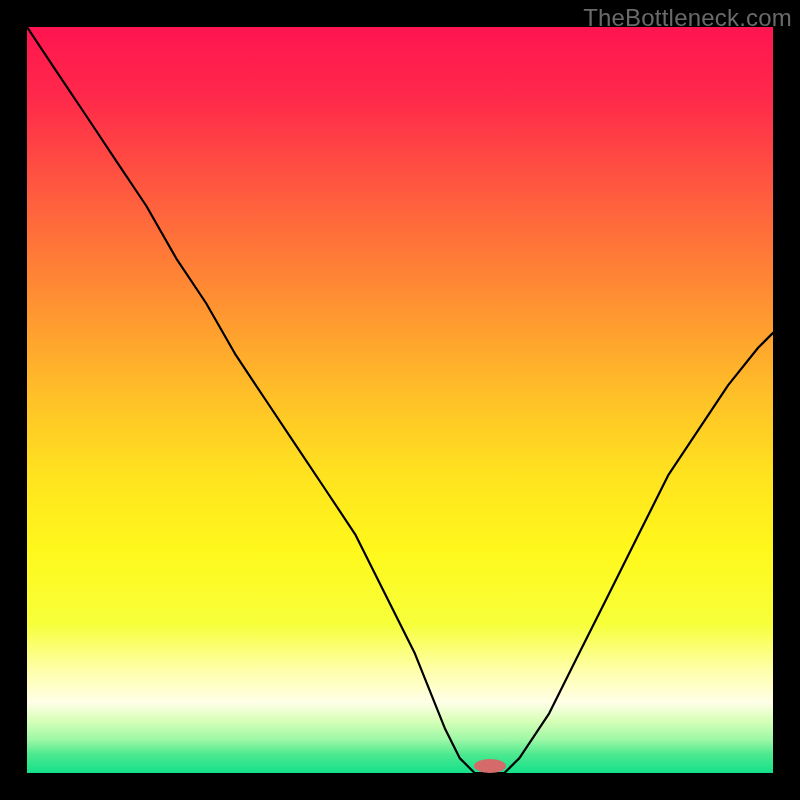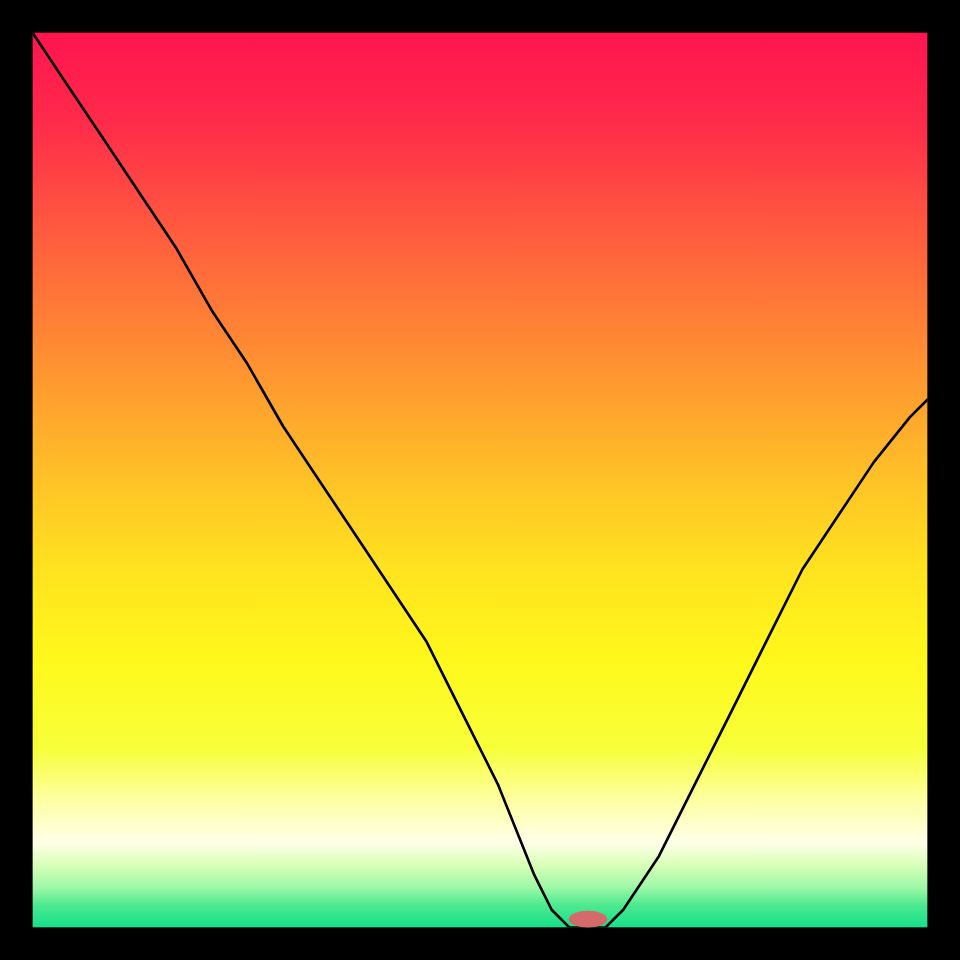--- a/index.html
+++ b/index.html
@@ -30,20 +30,21 @@
   svg.plot {
     position: absolute;
     top: 0;
     left: 0;
   }
 </style>
 </head>
 <body>
 
 <div class="frame">
+  <div class="watermark">TheBottleneck.com</div>
 
   <svg class="plot" width="800" height="800" viewBox="0 0 800 800">
     <defs>
       <linearGradient id="bg-grad" x1="0" y1="0" x2="0" y2="1">
           <stop offset="0%" stop-color="#ff1450"></stop>
           <stop offset="10%" stop-color="#ff2b4a"></stop>
           <stop offset="22%" stop-color="#ff5a3f"></stop>
           <stop offset="35%" stop-color="#ff8a33"></stop>
           <stop offset="50%" stop-color="#ffc227"></stop>
           <stop offset="60%" stop-color="#ffe31f"></stop>

